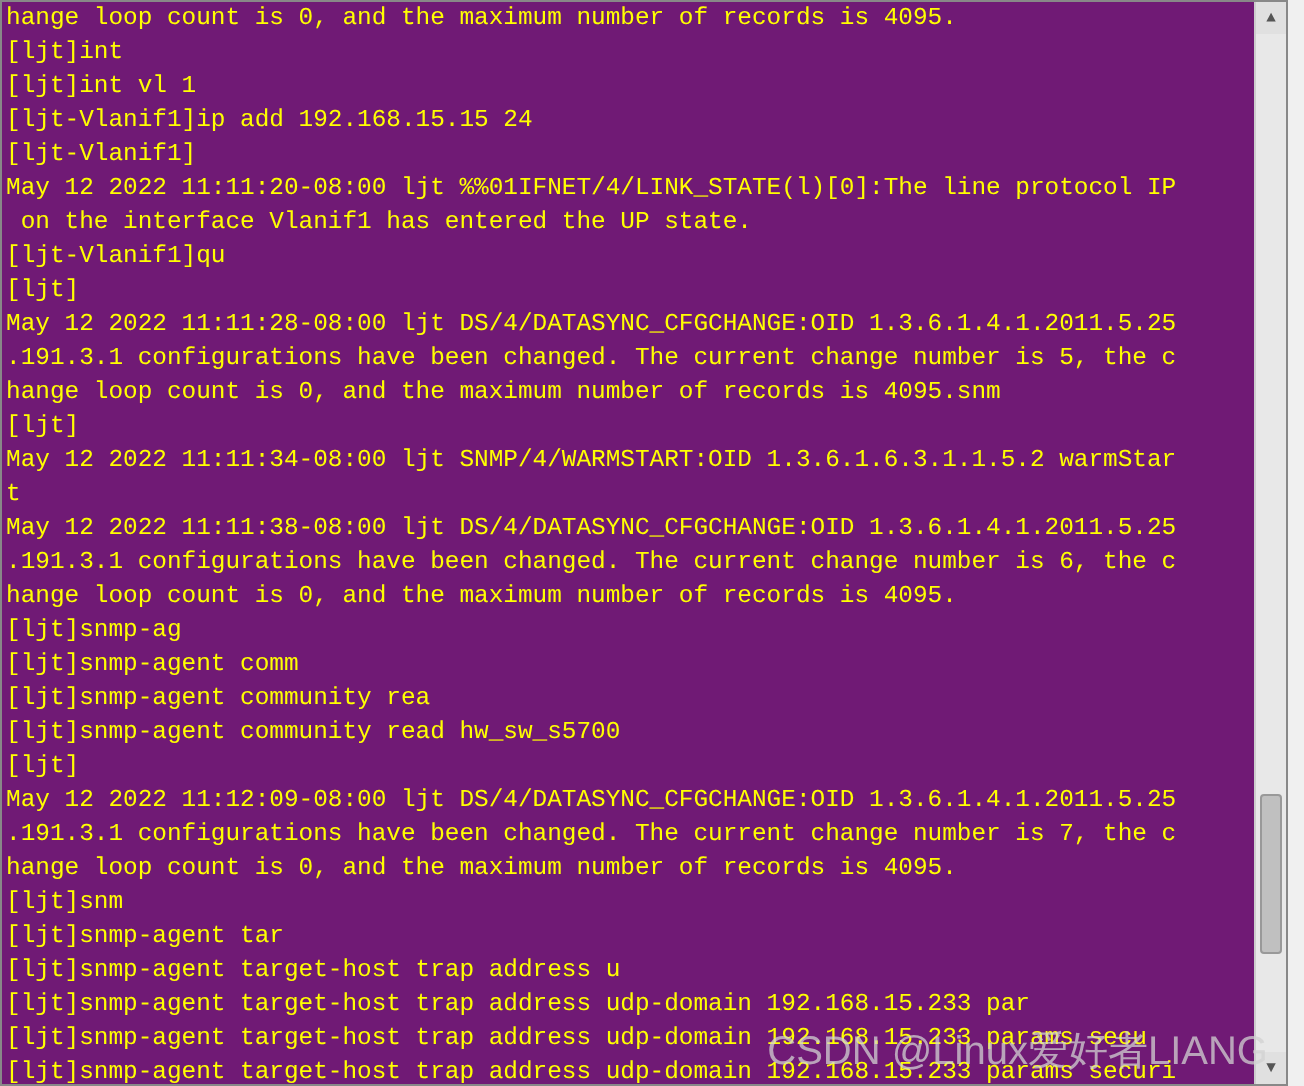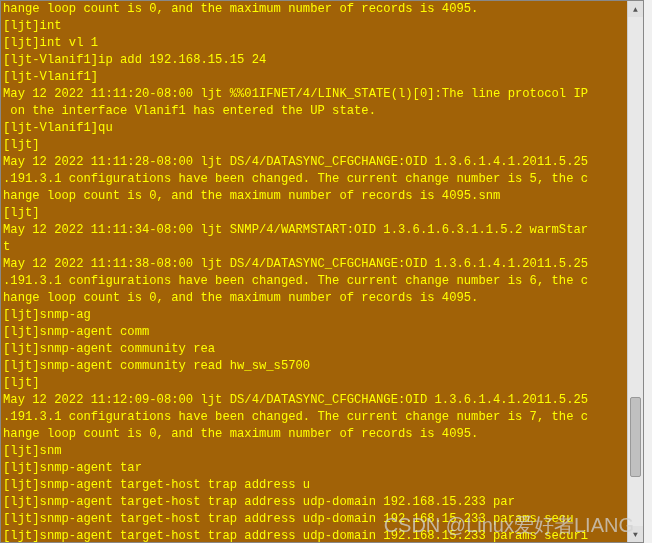--- a/index.html
+++ b/index.html
@@ -11,21 +11,21 @@
       width: 652px;
       height: 543px;
       background: #f0f0f0;
       font-family: "Courier New", monospace;
       overflow: hidden;
       position: relative;
     }
     .terminal-container {
       width: 644px;
       height: 543px;
-      background: #a16207;
+      background: #701a75;
       position: relative;
       border: 1px solid #888;
       display: flex;
     }
     .terminal-content {
       flex: 1;
       padding: 0 2px;
       overflow: hidden;
       color: #ffff00;
       font-size: 12.2px;

